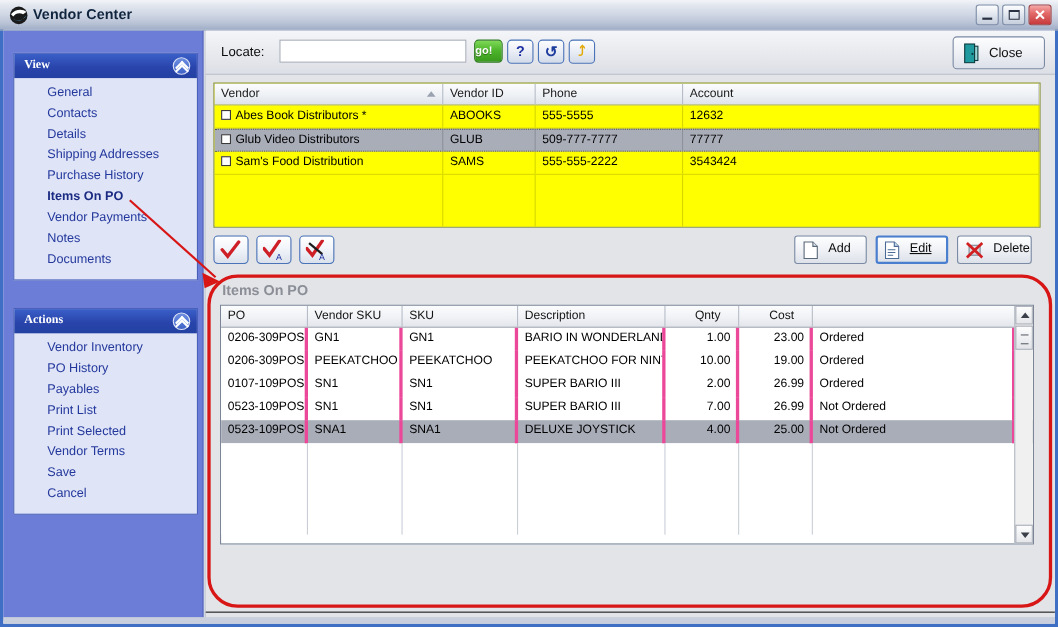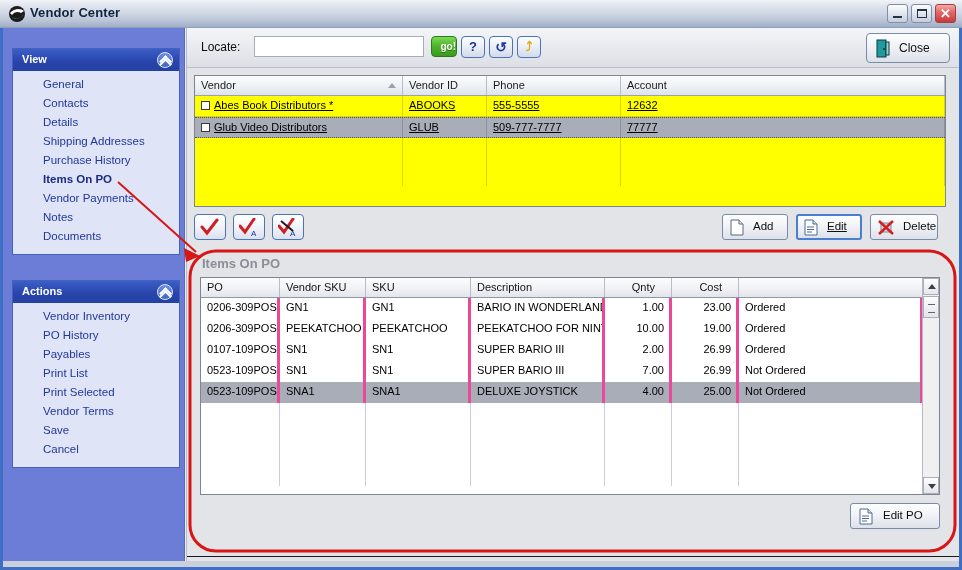--- a/index.html
+++ b/index.html
@@ -105,20 +105,21 @@
     border: 1px solid #4a5fba;
     box-sizing: border-box;
   }
   .panel.view { top: 20px; }
   .panel.actions { top: 252px; }
   .panel-head {
     height: 22px;
     background: linear-gradient(to bottom, #3a5fc8 0%, #2945ac 55%, #2340a2 100%);
     position: relative;
     box-sizing: border-box;
+    font-family: Liberation Serif, serif;
   }
   .panel-head-title {
     position: absolute;
     left: 9px; top: 4px;
     color: #ffffff;
     font-size: 11px;
     font-weight: bold;
   }
   .panel-chev {
     position: absolute;
@@ -210,21 +211,21 @@
   .go-btn {
     position: absolute;
     left: 244px; top: 8px;
     width: 26px; height: 21px;
     box-sizing: border-box;
     border-radius: 4px;
     border: 1px solid #2d7a1e;
     background: linear-gradient(to bottom, #7ed957 0%, #4cb42a 48%, #3a9a1d 100%);
     color: #ffffff;
     font-size: 10px; font-weight: bold;
-    text-align: right; line-height: 19px;
+    text-align: left; line-height: 19px;
     cursor: pointer;
     text-shadow: 0 1px 0 rgba(0,0,0,.35);
   }
   .tb-btn {
     position: absolute;
     top: 8px;
     width: 24px; height: 22px;
     box-sizing: border-box;
     border: 1px solid #4a73b8;
     border-radius: 4px;
@@ -295,21 +296,20 @@
     border-right: 4px solid transparent;
     border-bottom: 5px solid #9aa2b0;
   }
   .vrow {
     display: flex;
     height: 21px;
     box-sizing: border-box;
     border-bottom: 1px solid #d6d600;
     background: #ffff00;
     cursor: pointer;
-    text-decoration: underline;
   }
   .vrow.sel {
     background: #a9adb8;
     border-top: 1px dotted #555;
     border-bottom: 1px dotted #555;
   }
   .vrow .vc {
     box-sizing: border-box;
     border-right: 1px solid #d6d600;
     font-size: 11px;
@@ -620,20 +620,28 @@
 
       <div class="vrow sel">
         <div class="vc" style="width:208px">
           <span class="cb"></span><span>Glub Video Distributors</span>
         </div>
         <div class="vc" style="width:84px">GLUB</div>
         <div class="vc" style="width:134px">509-777-7777</div>
         <div class="vc" style="width:324px">77777</div>
       </div>
 
+      <div class="vrow">
+        <div class="vc" style="width:208px">
+          <span class="cb"></span><span>Sam's Food Distribution</span>
+        </div>
+        <div class="vc" style="width:84px">SAMS</div>
+        <div class="vc" style="width:134px">555-555-2222</div>
+        <div class="vc" style="width:324px">3543424</div>
+      </div>
 
       <div class="vfill">
         <div class="vc" style="width:208px"></div>
         <div class="vc" style="width:84px"></div>
         <div class="vc" style="width:134px"></div>
         <div class="vc" style="width:324px"></div>
       </div>
     </div>
 
     <div class="act-row">
@@ -764,30 +772,20 @@
           <div class="ic" style="width:184px"></div>
         </div>
 
         <div class="vsb">
           <div class="sb-arrow up"></div>
           <div class="sb-thumb"></div>
           <div class="sb-arrow down"></div>
         </div>
       </div>
 
-      <div class="editpo-btn">
-        <span class="crud-ico" style="left:8px;top:4px">
-          <svg width="14" height="17" viewBox="0 0 14 17">
-            <path d="M1 1 h8 l4 4 v11 h-12 z" fill="#ffffff" stroke="#4a6a96" stroke-width="1"></path>
-            <path d="M9 1 v4 h4" fill="#cfe0f2" stroke="#4a6a96" stroke-width="1"></path>
-            <path d="M3 8 h7 M3 10.5 h7 M3 13 h5" stroke="#4a6a96" stroke-width="1"></path>
-          </svg>
-        </span>
-        <span class="crud-lbl" style="left:32px;top:5px">Edit PO</span>
-      </div>
     </div>
 
    </div>
   </div>
 
   <div class="statusbar"></div>
 
   <svg class="annot" width="962" height="570" viewBox="0 0 962 570">
 
     <rect x="190" y="251" width="765" height="300" rx="26" ry="26" fill="none" stroke="#d81616" stroke-width="3"></rect>

